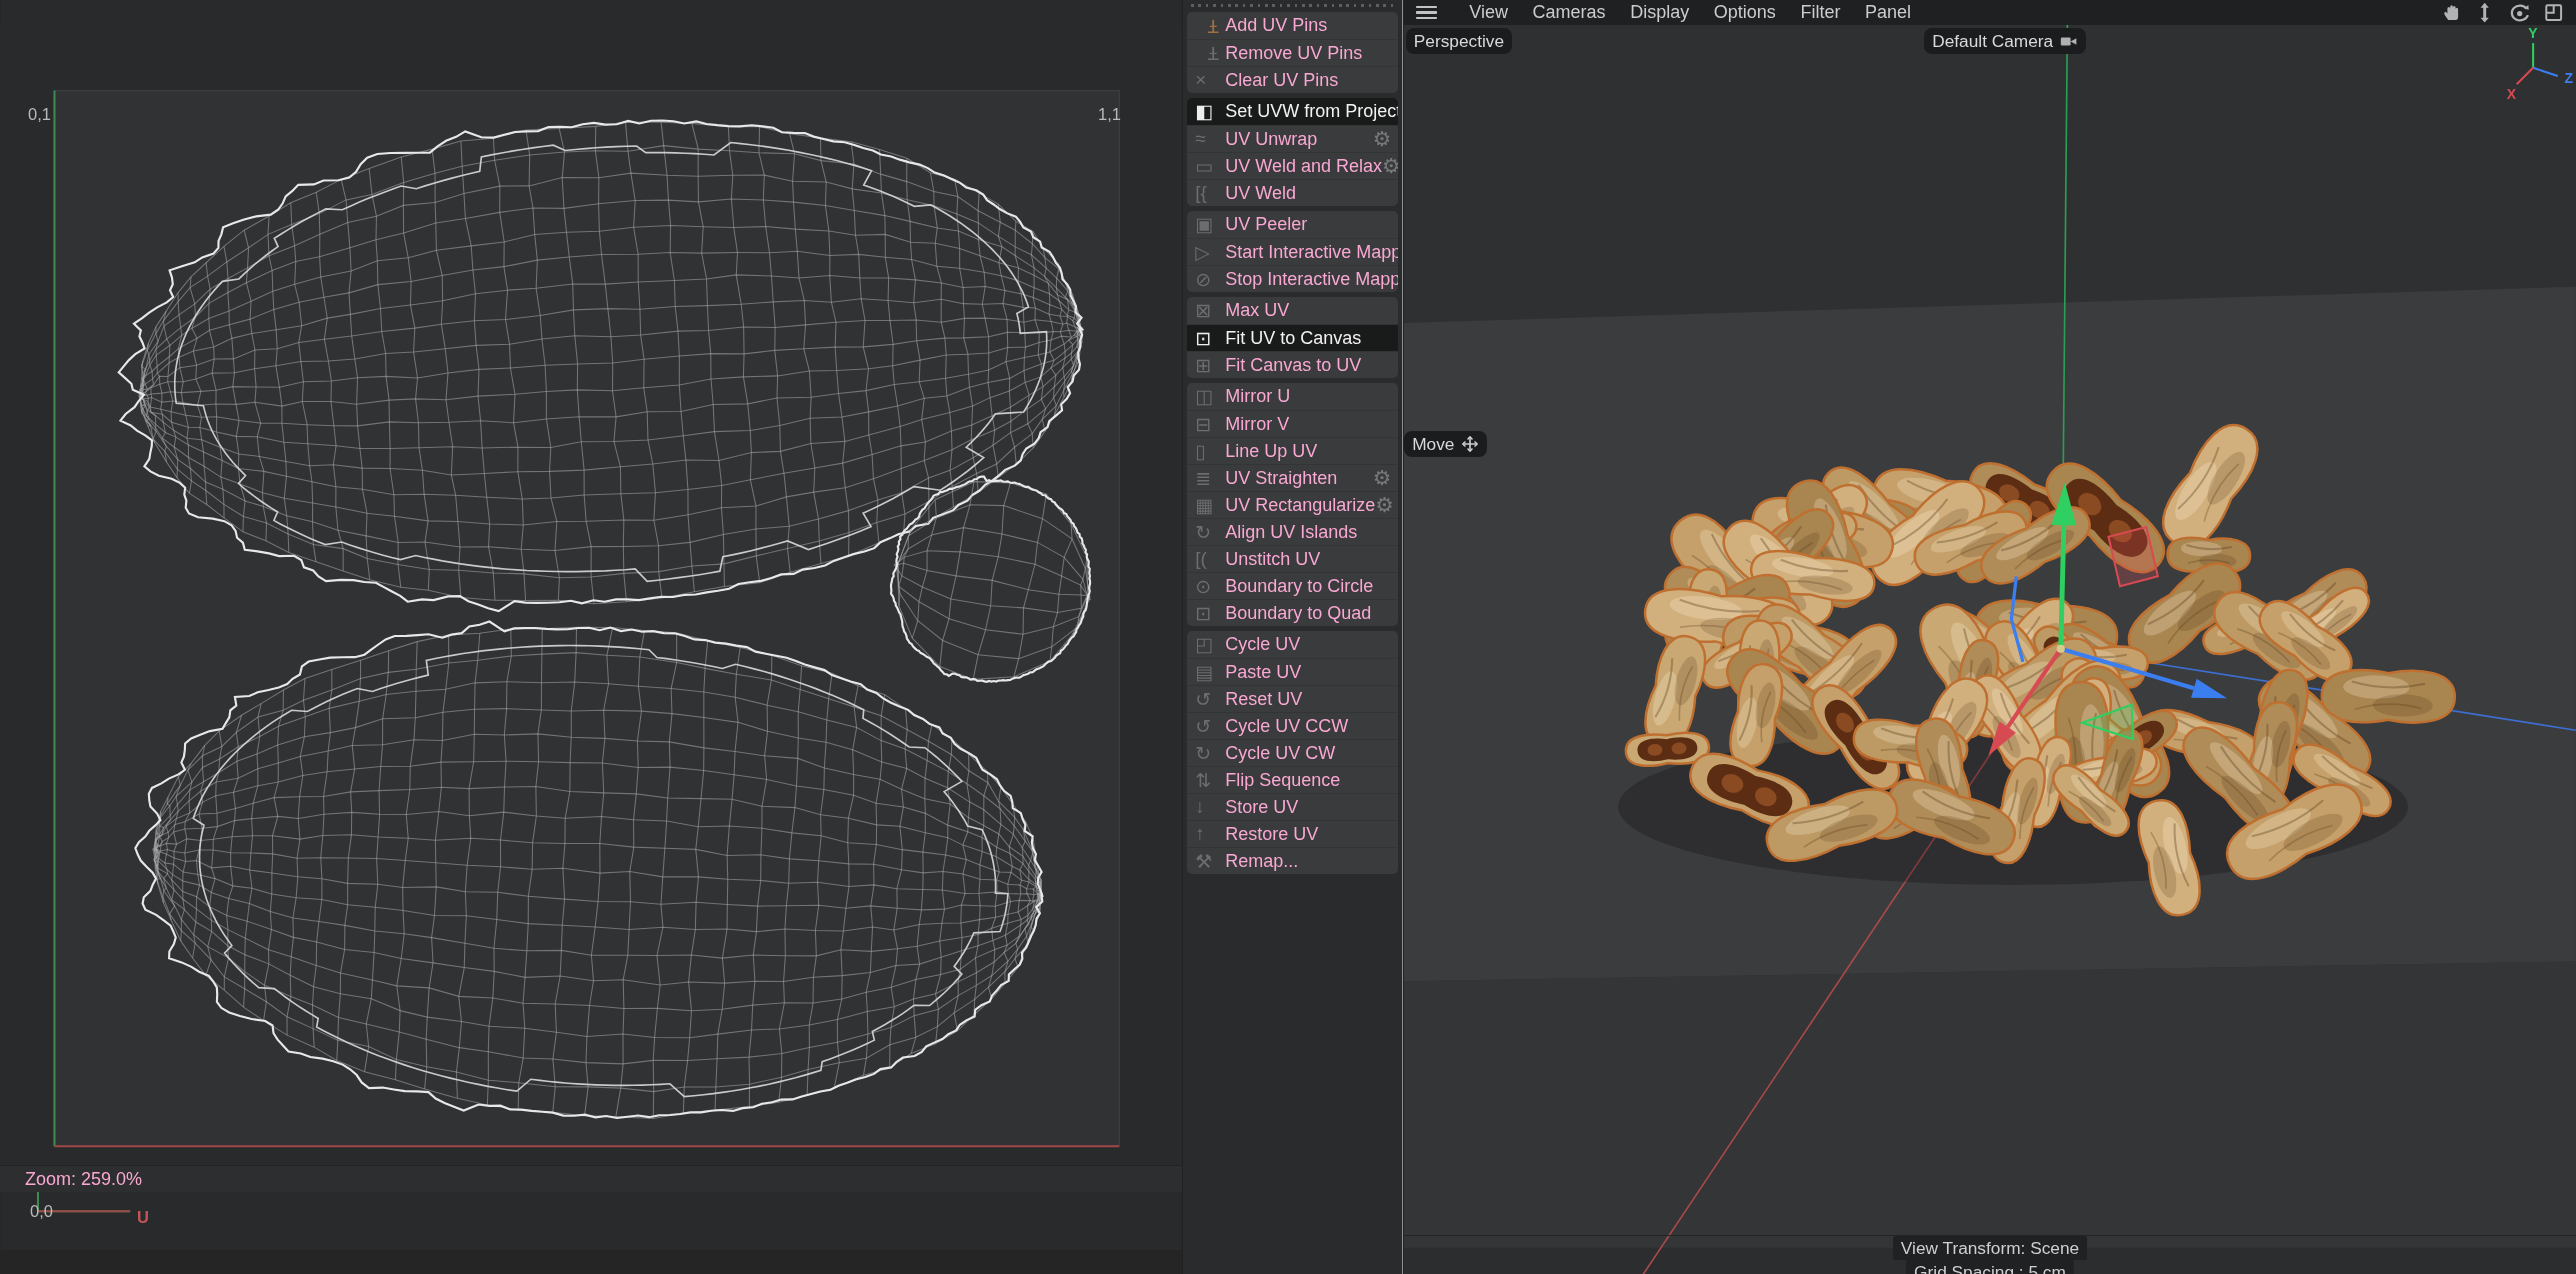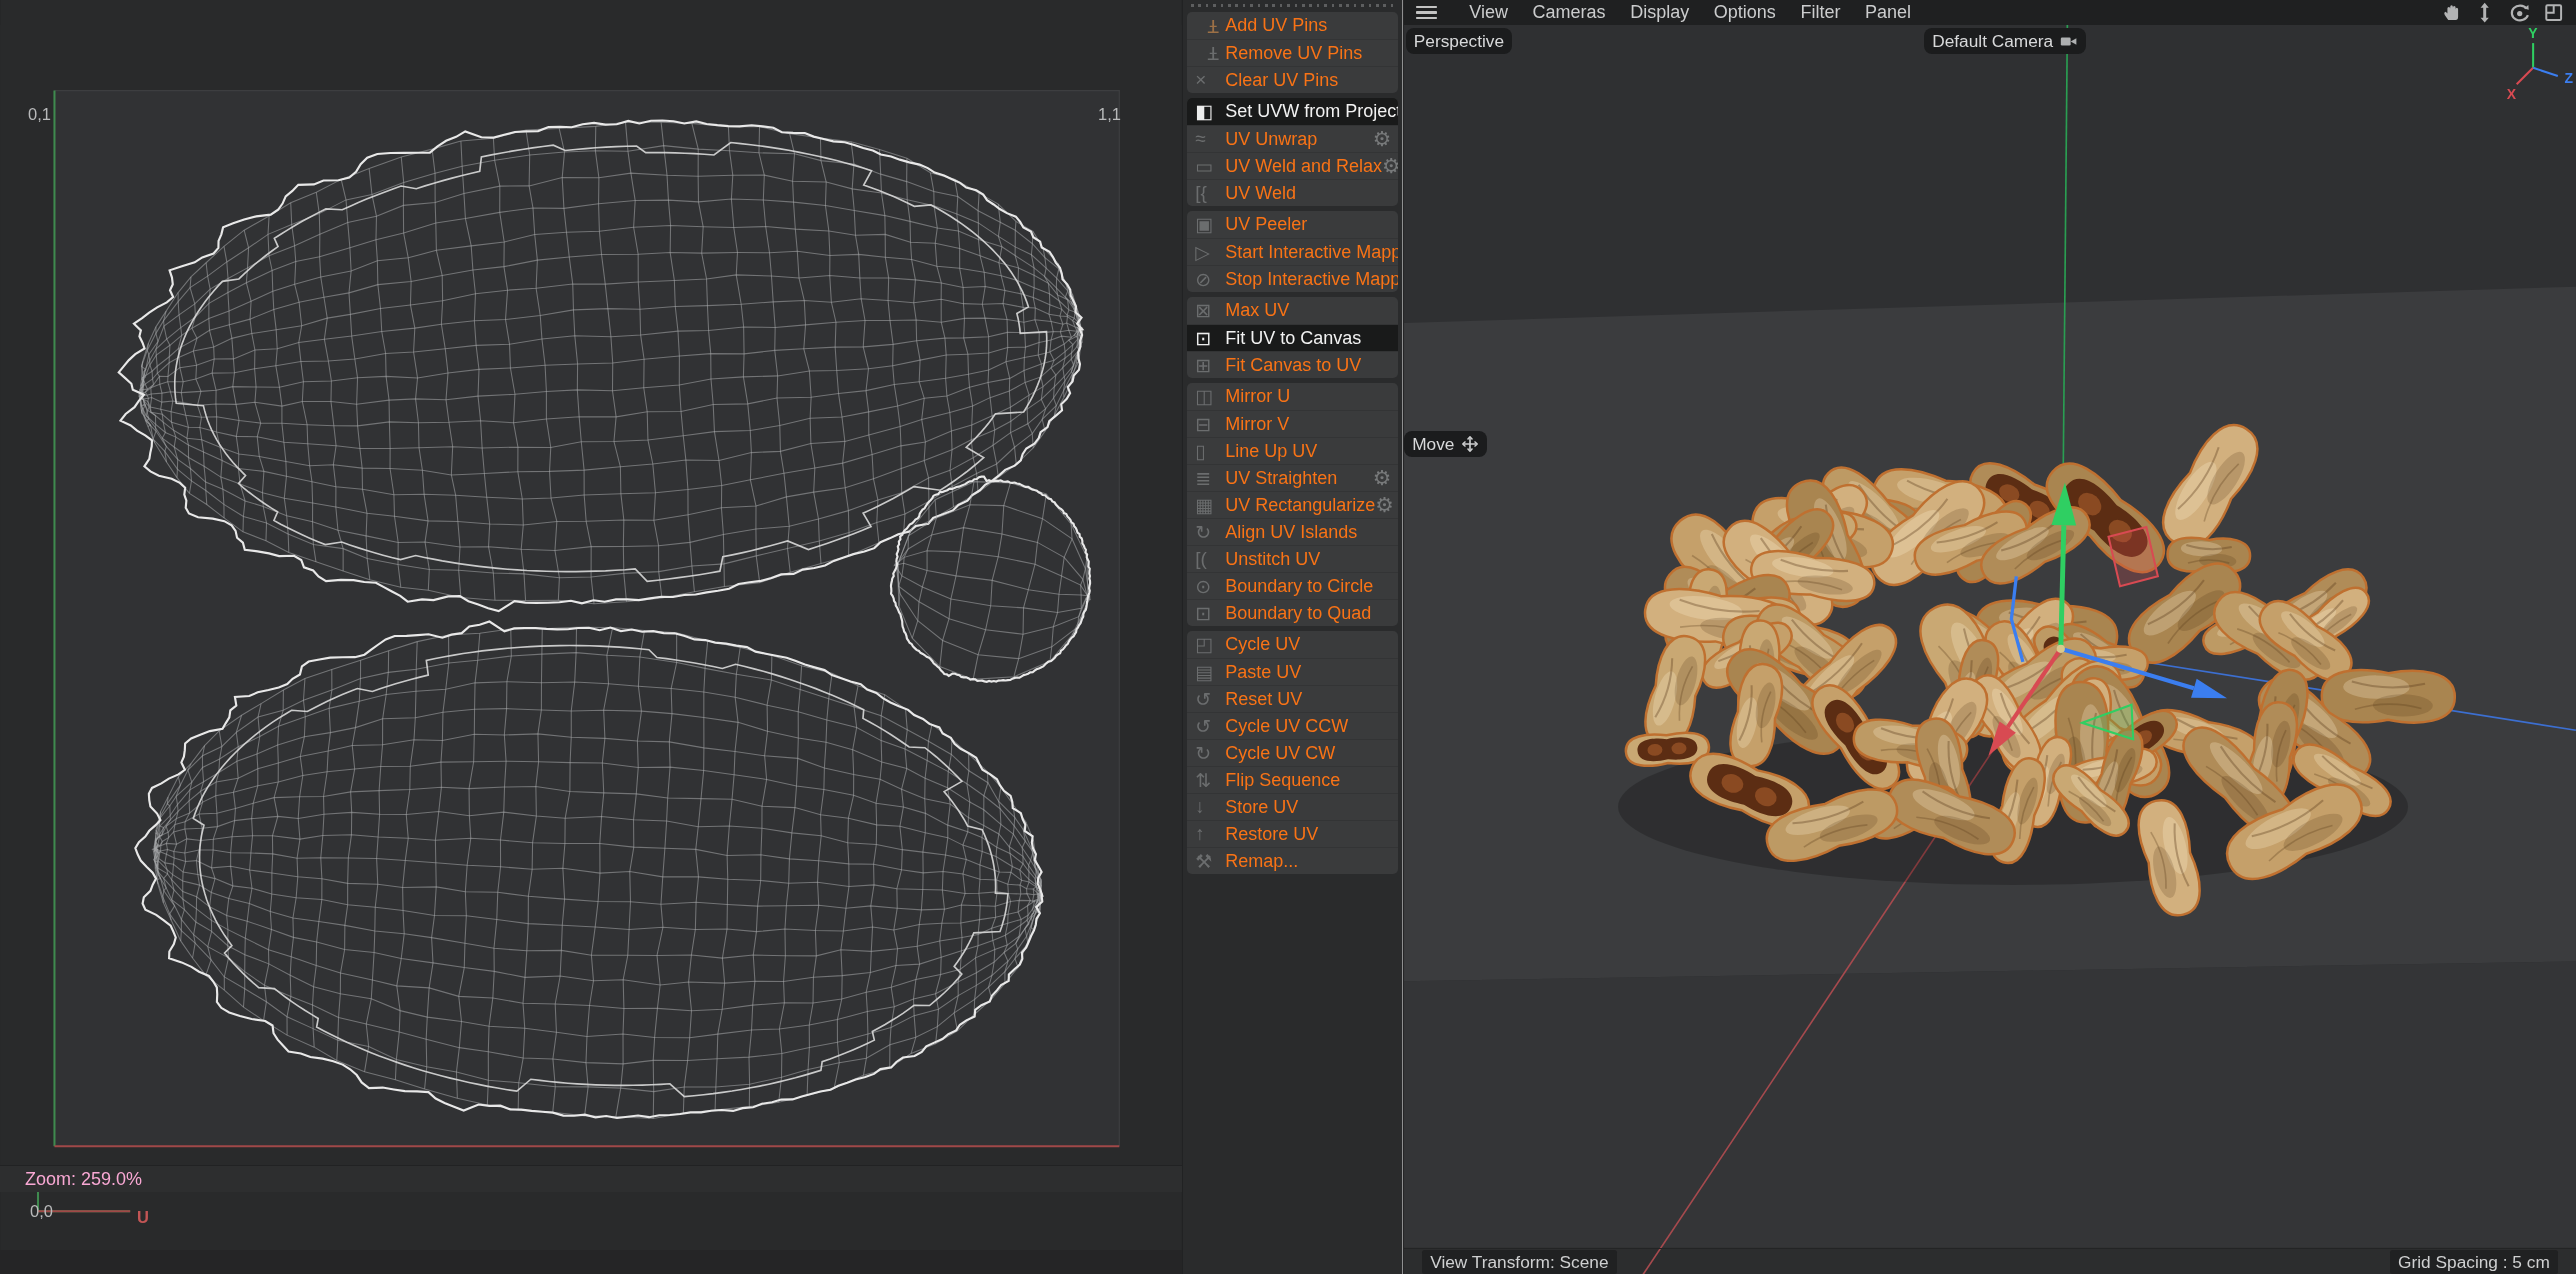--- a/index.html
+++ b/index.html
@@ -35,34 +35,34 @@
   .panel { position:absolute; left:1182px; top:0; width:221px; height:1275px; background:#2a2b2c;
            border-left:1.6px solid #212223; border-right:1.6px solid #8f9091; }
   .panel-grip { height:3.3px; margin:4.1px 8.2px 2.5px 8.2px;
                 background:repeating-linear-gradient(90deg,#5d5e5f 0 2.5px, transparent 2.5px 7.4px); }
   .cmd-group { background:#3a3b3c; border-radius:5px; margin:5px 4.1px; overflow:hidden; }
   .cmd-row { display:flex; align-items:center; height:27px; padding-left:8.2px; cursor:pointer; }
   .cmd-row + .cmd-row { border-top:0.8px solid #333435; }
   .cmd-row .ico { width:30px; font-size:19px; color:#6b6d6e; text-align:left; flex:none; }
   .cmd-row .ico.pin { color:#9c7046; }
   .cmd-row .ico.rot { display:inline-block; transform:rotate(180deg); transform-origin:40% 50%; }
-  .cmd-row .lbl { font-size:18px; color:#f97316; white-space:nowrap; }
+  .cmd-row .lbl { font-size:18px; color:#f9a8d4; white-space:nowrap; }
   .cmd-row .gear { margin-left:auto; margin-right:6.6px; font-size:20.6px; color:#77797a; }
   .cmd-row.on { background:#191a1a; }
   .cmd-row.on .lbl { color:#f2f2f2; }
   .cmd-row.on .ico { color:#eceded; }
 
   
   .viewport { position:absolute; left:1404px; top:0; width:1172px; height:1275px; background:#2f3032; }
   .viewport .menubar { background:#1f2021; }
   .vp-chip { position:absolute; background:#1b1c1d; color:#d8d9da; font-size:17.3px;
              padding:2.5px 8.2px; border-radius:8px; display:flex; align-items:center; gap:6.6px; z-index:5; }
-  .vp-status { position:absolute; left:0; bottom:0; width:100%; height:27px; z-index:6;
+  .vp-status { position:absolute; left:0; bottom:0; width:100%; height:40px; z-index:6;
                border-top:1.6px solid #232425; display:flex; align-items:center;
-               justify-content:space-between; padding:0 18px; background:transparent; }
+               justify-content:space-between; padding:0 5px; background:transparent;flex-direction:column; }
   .status-chip { background:#202122; color:#cfd0d1; font-size:17.3px; padding:1.6px 8.2px; border-radius:2.5px; }
   svg.scene { position:absolute; left:0; top:25px; }
   svg.uvsvg { position:absolute; left:0; top:0; }
 </style>
 </head>
 <body>
 
 <div id="app">
 
   <div class="left-pane">

